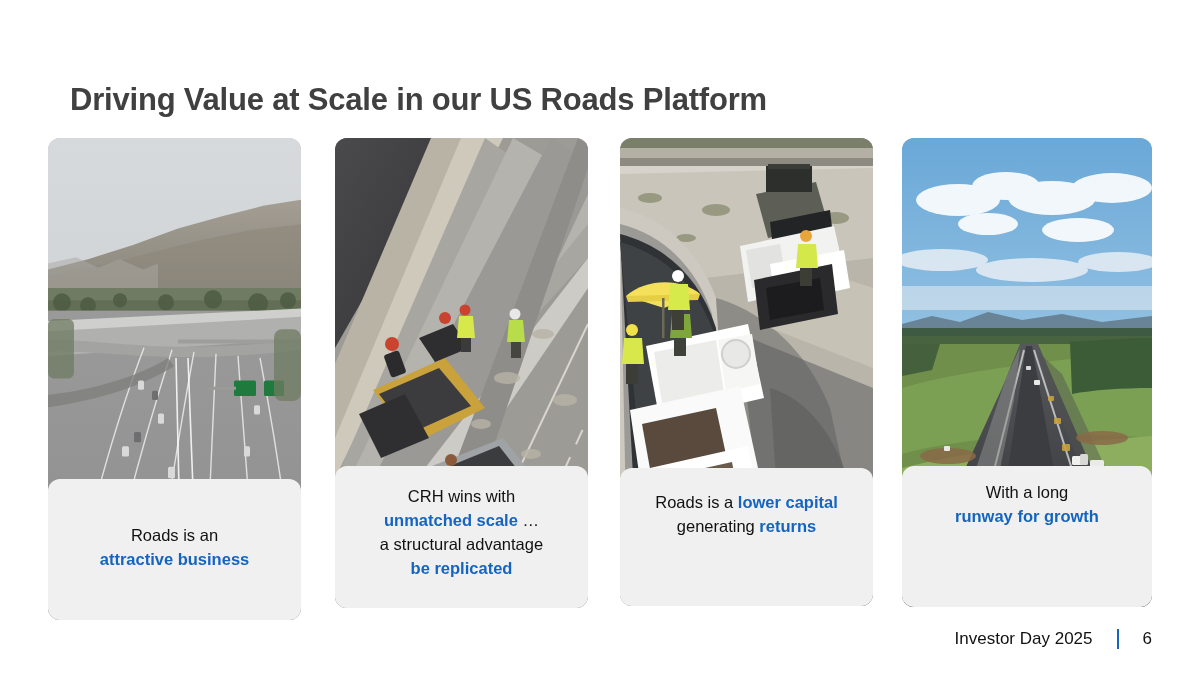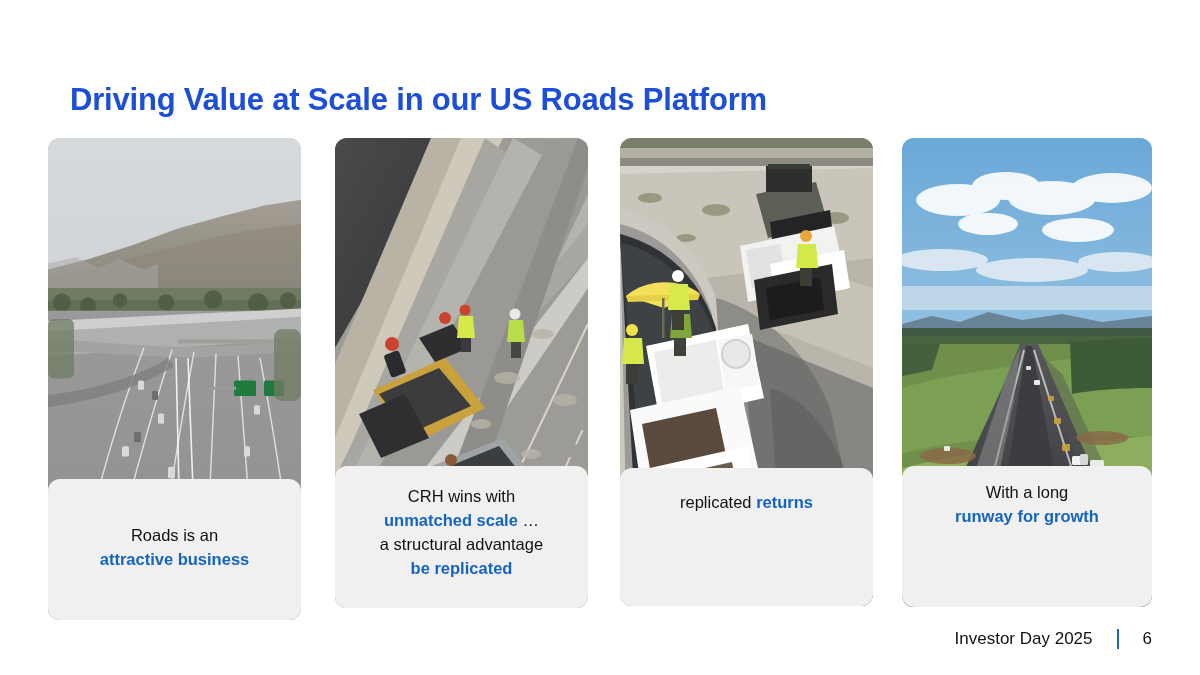--- a/index.html
+++ b/index.html
@@ -20,21 +20,21 @@
     background: #ffffff;
   }
 
   
   .slide-title {
     position: absolute;
     left: 70px;
     top: 82px;
     font-size: 31px;
     font-weight: bold;
-    color: #1d4ed8;
+    color: #404040;
     letter-spacing: -0.2px;
     white-space: nowrap;
     text-align: right;
   }
 
   
   .cards {
     position: absolute;
     left: 0;
     top: 138px;
@@ -351,21 +351,22 @@
             <rect x="180" y="130" width="12" height="18" fill="#3c3e36"></rect>
           </g>
           <g>
             <circle cx="122" cy="420" r="7" fill="#ffffff"></circle>
             <path d="M113 430 L133 430 L136 458 L110 458 Z" fill="#d4e84a"></path>
           </g>
           <path d="M150 250 C 190 262, 216 300, 232 352 L 253 440 L 200 468 L 160 400 Z" fill="#4c4c4e" opacity="0.35"></path>
         </svg>
       </div>
       <div class="card-caption cap-3">
-        <div><span>replicated </span><span class="hl">returns</span></div>
+        <div><span>Roads is a </span><span class="hl">lower capital</span></div>
+        <div><span>generating </span><span class="hl">returns</span></div>
       </div>
     </div>
 
     <div class="card card-4">
       <div class="card-photo">
         <svg class="photo-svg" viewBox="0 0 250 469" preserveAspectRatio="none">
           <defs>
             <linearGradient id="sky4" x1="0" y1="0" x2="0" y2="1">
               <stop offset="0%" stop-color="#6aa8d8"></stop>
               <stop offset="55%" stop-color="#9ec8e4"></stop>

